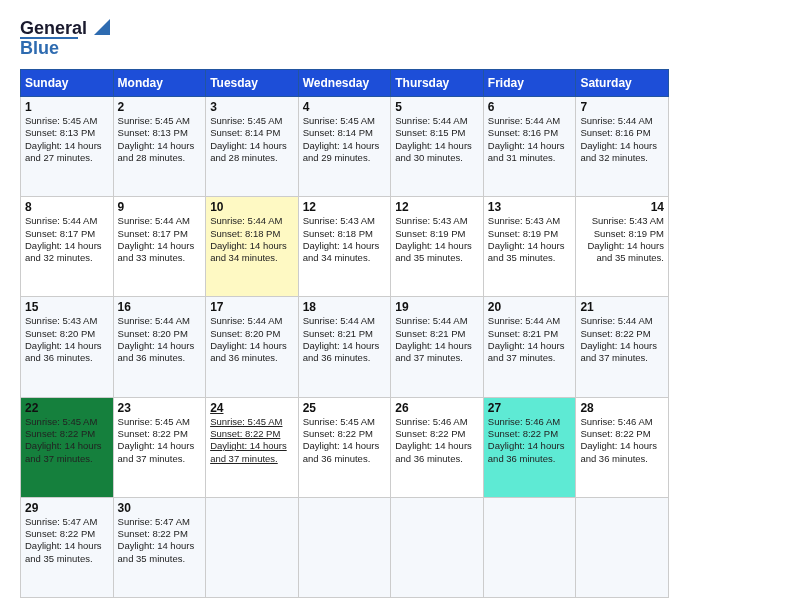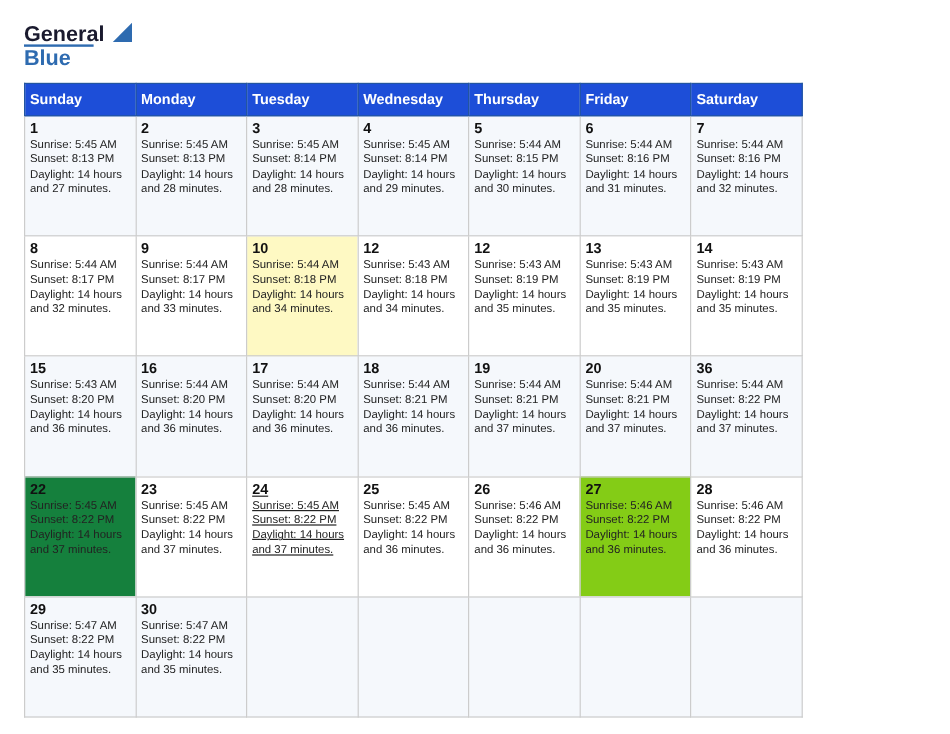--- a/index.html
+++ b/index.html
@@ -135,38 +135,38 @@
           <td style="background: rgb(245, 248, 252);"><span class="day-num">6</span><span class="cell-text">Sunrise: 5:44 AM<br>Sunset: 8:16 PM<br>Daylight: 14 hours<br>and 31 minutes.</span></td>
           <td style="background: rgb(245, 248, 252);"><span class="day-num">7</span><span class="cell-text">Sunrise: 5:44 AM<br>Sunset: 8:16 PM<br>Daylight: 14 hours<br>and 32 minutes.</span></td>
         </tr>
         <tr>
           <td style="background: rgb(255, 255, 255);"><span class="day-num">8</span><span class="cell-text">Sunrise: 5:44 AM<br>Sunset: 8:17 PM<br>Daylight: 14 hours<br>and 32 minutes.</span></td>
           <td style="background: rgb(255, 255, 255);"><span class="day-num">9</span><span class="cell-text">Sunrise: 5:44 AM<br>Sunset: 8:17 PM<br>Daylight: 14 hours<br>and 33 minutes.</span></td>
           <td style="background: #fef9c3;"><span class="day-num">10</span><span class="cell-text">Sunrise: 5:44 AM<br>Sunset: 8:18 PM<br>Daylight: 14 hours<br>and 34 minutes.</span></td>
           <td style="background: rgb(255, 255, 255);"><span class="day-num">12</span><span class="cell-text">Sunrise: 5:43 AM<br>Sunset: 8:18 PM<br>Daylight: 14 hours<br>and 34 minutes.</span></td>
           <td style="background: rgb(255, 255, 255); margin-top: 44px;"><span class="day-num">12</span><span class="cell-text">Sunrise: 5:43 AM<br>Sunset: 8:19 PM<br>Daylight: 14 hours<br>and 35 minutes.</span></td>
           <td style="background: rgb(255, 255, 255);"><span class="day-num">13</span><span class="cell-text">Sunrise: 5:43 AM<br>Sunset: 8:19 PM<br>Daylight: 14 hours<br>and 35 minutes.</span></td>
-          <td style="background: rgb(255, 255, 255);"><span class="day-num">14</span><span class="cell-text">Sunrise: 5:43 AM<br>Sunset: 8:19 PM<br>Daylight: 14 hours<br>and 35 minutes.</span></td>
+          <td style="background: rgb(255, 255, 255); text-align: right;"><span class="day-num">14</span><span class="cell-text">Sunrise: 5:43 AM<br>Sunset: 8:19 PM<br>Daylight: 14 hours<br>and 35 minutes.</span></td>
         </tr>
         <tr>
           <td style="background: rgb(245, 248, 252);"><span class="day-num">15</span><span class="cell-text">Sunrise: 5:43 AM<br>Sunset: 8:20 PM<br>Daylight: 14 hours<br>and 36 minutes.</span></td>
           <td style="background: rgb(245, 248, 252);"><span class="day-num">16</span><span class="cell-text">Sunrise: 5:44 AM<br>Sunset: 8:20 PM<br>Daylight: 14 hours<br>and 36 minutes.</span></td>
           <td style="background: rgb(245, 248, 252);"><span class="day-num">17</span><span class="cell-text">Sunrise: 5:44 AM<br>Sunset: 8:20 PM<br>Daylight: 14 hours<br>and 36 minutes.</span></td>
           <td style="background: rgb(245, 248, 252);"><span class="day-num">18</span><span class="cell-text">Sunrise: 5:44 AM<br>Sunset: 8:21 PM<br>Daylight: 14 hours<br>and 36 minutes.</span></td>
           <td style="background: rgb(245, 248, 252);"><span class="day-num">19</span><span class="cell-text">Sunrise: 5:44 AM<br>Sunset: 8:21 PM<br>Daylight: 14 hours<br>and 37 minutes.</span></td>
           <td style="background: rgb(245, 248, 252);"><span class="day-num">20</span><span class="cell-text">Sunrise: 5:44 AM<br>Sunset: 8:21 PM<br>Daylight: 14 hours<br>and 37 minutes.</span></td>
-          <td style="background: rgb(245, 248, 252);"><span class="day-num">36</span><span class="cell-text">Sunrise: 5:44 AM<br>Sunset: 8:22 PM<br>Daylight: 14 hours<br>and 37 minutes.</span></td>
+          <td style="background: rgb(245, 248, 252);"><span class="day-num">21</span><span class="cell-text">Sunrise: 5:44 AM<br>Sunset: 8:22 PM<br>Daylight: 14 hours<br>and 37 minutes.</span></td>
         </tr>
         <tr>
           <td style="background: #15803d;"><span class="day-num">22</span><span class="cell-text">Sunrise: 5:45 AM<br>Sunset: 8:22 PM<br>Daylight: 14 hours<br>and 37 minutes.</span></td>
           <td style="background: rgb(255, 255, 255);"><span class="day-num">23</span><span class="cell-text">Sunrise: 5:45 AM<br>Sunset: 8:22 PM<br>Daylight: 14 hours<br>and 37 minutes.</span></td>
           <td style="background: rgb(255, 255, 255); text-decoration: underline;"><span class="day-num">24</span><span class="cell-text">Sunrise: 5:45 AM<br>Sunset: 8:22 PM<br>Daylight: 14 hours<br>and 37 minutes.</span></td>
           <td style="background: rgb(255, 255, 255);"><span class="day-num">25</span><span class="cell-text">Sunrise: 5:45 AM<br>Sunset: 8:22 PM<br>Daylight: 14 hours<br>and 36 minutes.</span></td>
           <td style="background: rgb(255, 255, 255);"><span class="day-num">26</span><span class="cell-text">Sunrise: 5:46 AM<br>Sunset: 8:22 PM<br>Daylight: 14 hours<br>and 36 minutes.</span></td>
-          <td style="background: #84cc16;"><span class="day-num">27</span><span class="cell-text">Sunrise: 5:46 AM<br>Sunset: 8:22 PM<br>Daylight: 14 hours<br>and 36 minutes.</span></td>
+          <td style="background: #5eead4;"><span class="day-num">27</span><span class="cell-text">Sunrise: 5:46 AM<br>Sunset: 8:22 PM<br>Daylight: 14 hours<br>and 36 minutes.</span></td>
           <td style="background: rgb(255, 255, 255);"><span class="day-num">28</span><span class="cell-text">Sunrise: 5:46 AM<br>Sunset: 8:22 PM<br>Daylight: 14 hours<br>and 36 minutes.</span></td>
         </tr>
         <tr>
           <td style="background: rgb(245, 248, 252);"><span class="day-num">29</span><span class="cell-text">Sunrise: 5:47 AM<br>Sunset: 8:22 PM<br>Daylight: 14 hours<br>and 35 minutes.</span></td>
           <td style="background: rgb(245, 248, 252);"><span class="day-num">30</span><span class="cell-text">Sunrise: 5:47 AM<br>Sunset: 8:22 PM<br>Daylight: 14 hours<br>and 35 minutes.</span></td>
           <td class="empty-cell" style="background: rgb(245, 248, 252);"></td>
           <td class="empty-cell" style="background: rgb(245, 248, 252);"></td>
           <td class="empty-cell" style="background: rgb(245, 248, 252);"></td>
           <td class="empty-cell" style="background: rgb(245, 248, 252);"></td>
           <td class="empty-cell" style="background: rgb(245, 248, 252);"></td>

